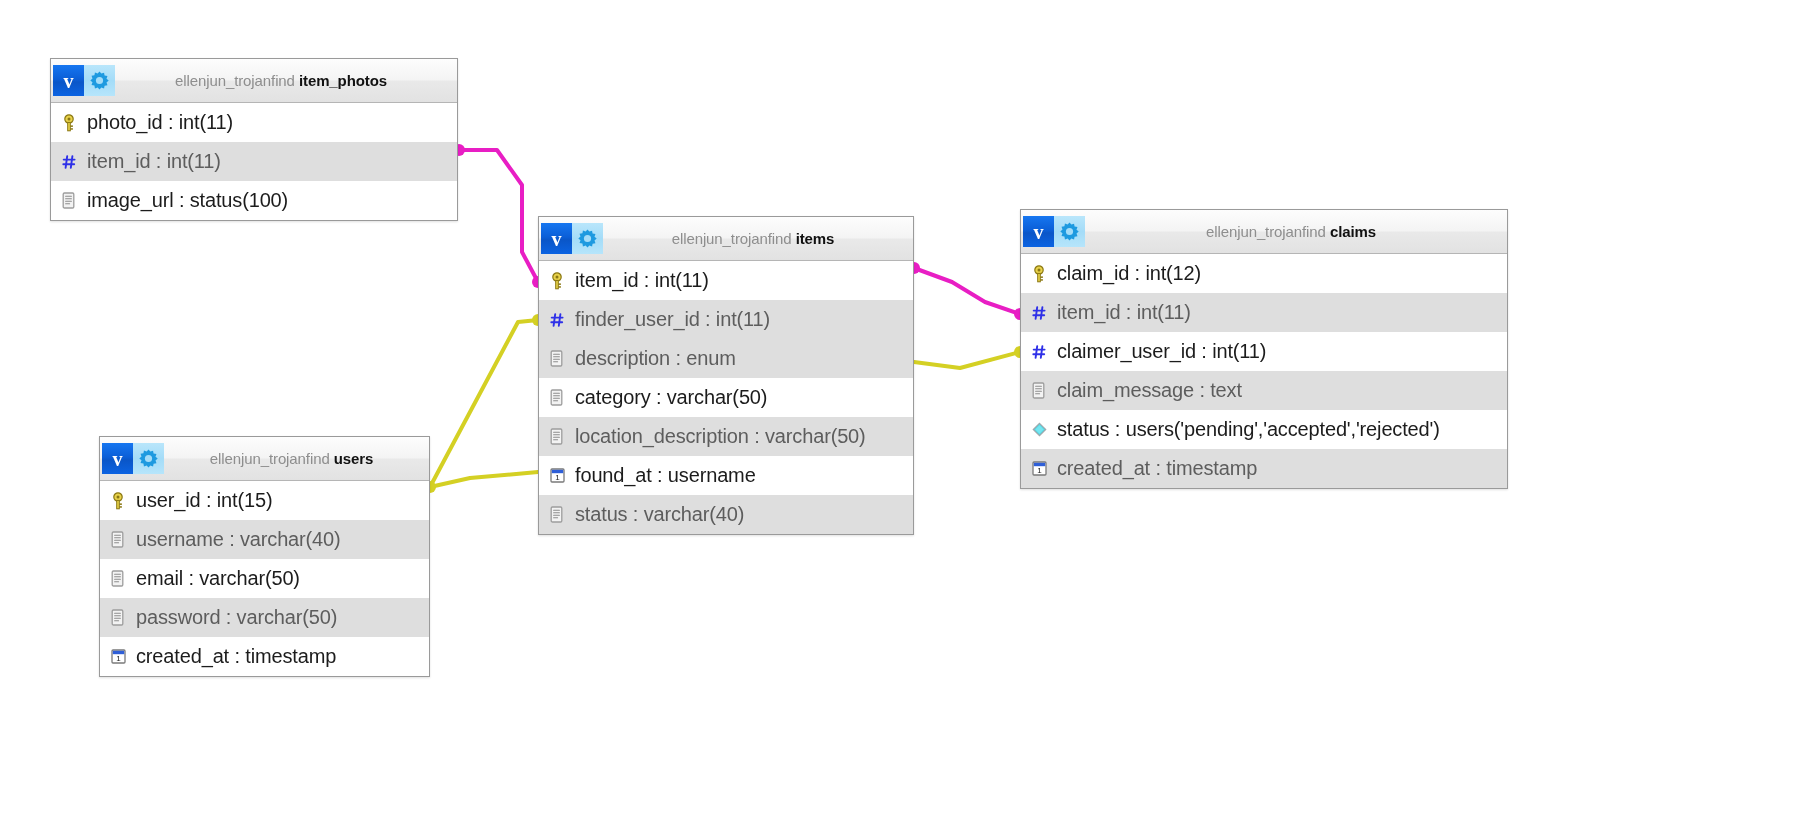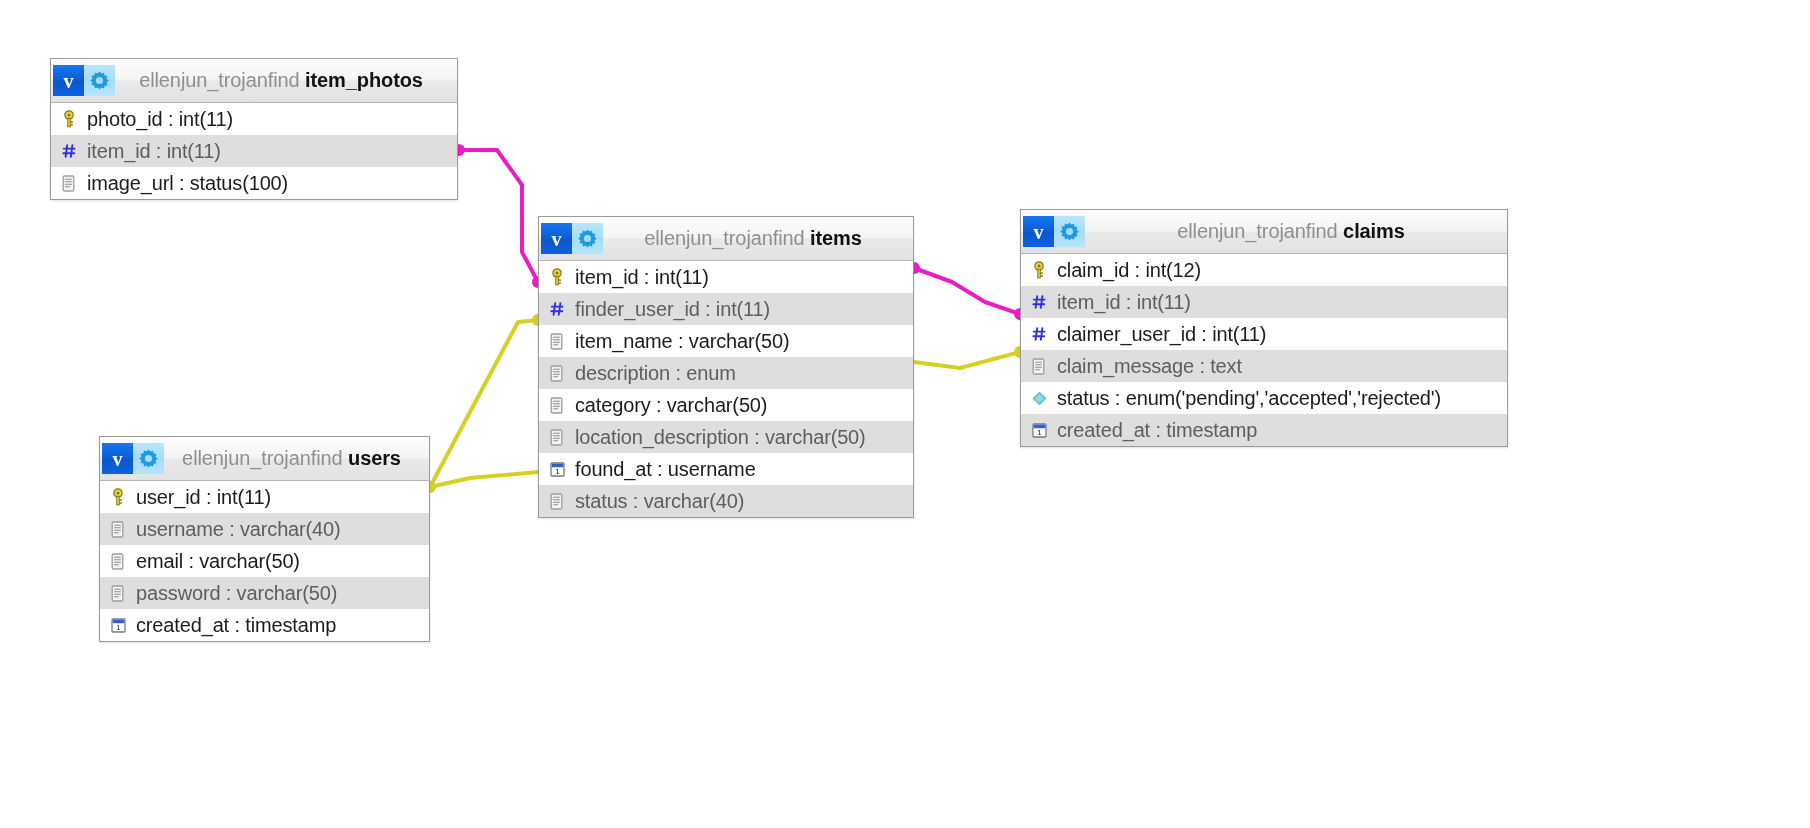--- a/index.html
+++ b/index.html
@@ -79,34 +79,34 @@
     height: 31px;
     background: linear-gradient(to bottom, #b9e6fb 0%, #a4dcf8 50%, #b6e5fb 100%);
     display: flex;
     align-items: center;
     justify-content: center;
   }
 
   .hdr-title {
     flex: 1 1 auto;
     text-align: center;
-    font-size: 20px;
+    font-size: 15px;
     color: #8e8e8e;
     white-space: nowrap;
     padding: 0 14px 0 4px;
     letter-spacing: -0.1px;
   }
   .hdr-title .tname {
     color: #111111;
     font-weight: bold;
   }
 
   
   .col-row {
-    height: 32px;
+    height: 39px;
     display: flex;
     align-items: center;
     padding-left: 9px;
     box-sizing: border-box;
     font-size: 20px;
     white-space: nowrap;
     letter-spacing: -0.15px;
   }
   .col-row.odd  { background: #ffffff; }
   .col-row.even { background: #dedede; }
@@ -246,34 +246,20 @@
             <g stroke="#2f31e8" stroke-width="1.9" stroke-linecap="round">
               <line x1="5.2" y1="2.2" x2="3.6" y2="13.8"></line>
               <line x1="10.4" y1="2.2" x2="8.8" y2="13.8"></line>
               <line x1="1.7" y1="5.6" x2="12.6" y2="5.6"></line>
               <line x1="1.3" y1="10.3" x2="12.2" y2="10.3"></line>
             </g>
           </svg>
         </span>
         <span class="col-text dim">finder_user_id : int(11)</span>
       </div>
-      <div class="col-row odd">
-        <span class="col-icon">
-          <svg width="14" height="17" viewBox="0 0 14 17">
-            <rect x="1.2" y="1" width="10.6" height="15" rx="1.2" fill="#f3f3f3" stroke="#9d9d9d" stroke-width="1.3"></rect>
-            <g stroke="#8d8d8d" stroke-width="1.1" stroke-linecap="round">
-              <line x1="3.6" y1="4.2" x2="9.4" y2="4.2"></line>
-              <line x1="3.6" y1="6.7" x2="9.4" y2="6.7"></line>
-              <line x1="3.6" y1="9.2" x2="9.4" y2="9.2"></line>
-              <line x1="3.6" y1="11.7" x2="7.6" y2="11.7"></line>
-            </g>
-          </svg>
-        </span>
-        <span class="col-text">item_name : varchar(50)</span>
-      </div>
       <div class="col-row even">
         <span class="col-icon">
           <svg width="14" height="17" viewBox="0 0 14 17">
             <rect x="1.2" y="1" width="10.6" height="15" rx="1.2" fill="#f3f3f3" stroke="#9d9d9d" stroke-width="1.3"></rect>
             <g stroke="#8d8d8d" stroke-width="1.1" stroke-linecap="round">
               <line x1="3.6" y1="4.2" x2="9.4" y2="4.2"></line>
               <line x1="3.6" y1="6.7" x2="9.4" y2="6.7"></line>
               <line x1="3.6" y1="9.2" x2="9.4" y2="9.2"></line>
               <line x1="3.6" y1="11.7" x2="7.6" y2="11.7"></line>
             </g>
@@ -350,21 +336,21 @@
       <div class="col-row odd">
         <span class="col-icon">
           <svg width="14" height="18" viewBox="0 0 14 18">
             <circle cx="7" cy="5" r="4.2" fill="#e8d24a" stroke="#8a7712" stroke-width="1.2"></circle>
             <circle cx="7" cy="5" r="1.5" fill="#8a7712"></circle>
             <rect x="5.7" y="8.4" width="2.6" height="8.4" fill="#e8d24a" stroke="#8a7712" stroke-width="1"></rect>
             <rect x="8.3" y="11.4" width="2.6" height="1.5" fill="#8a7712"></rect>
             <rect x="8.3" y="14.2" width="2.6" height="1.5" fill="#8a7712"></rect>
           </svg>
         </span>
-        <span class="col-text">user_id : int(11)</span>
+        <span class="col-text">user_id : int(15)</span>
       </div>
       <div class="col-row even">
         <span class="col-icon">
           <svg width="14" height="17" viewBox="0 0 14 17">
             <rect x="1.2" y="1" width="10.6" height="15" rx="1.2" fill="#f3f3f3" stroke="#9d9d9d" stroke-width="1.3"></rect>
             <g stroke="#8d8d8d" stroke-width="1.1" stroke-linecap="round">
               <line x1="3.6" y1="4.2" x2="9.4" y2="4.2"></line>
               <line x1="3.6" y1="6.7" x2="9.4" y2="6.7"></line>
               <line x1="3.6" y1="9.2" x2="9.4" y2="9.2"></line>
               <line x1="3.6" y1="11.7" x2="7.6" y2="11.7"></line>
@@ -477,21 +463,21 @@
         </span>
         <span class="col-text dim">claim_message : text</span>
       </div>
       <div class="col-row odd">
         <span class="col-icon">
           <svg width="15" height="15" viewBox="0 0 15 15">
             <polygon points="7.5,1.3 13.7,7.5 7.5,13.7 1.3,7.5" fill="#4fdbe8" stroke="#9fa8ac" stroke-width="1.2"></polygon>
             <polygon points="7.5,3.3 11.7,7.5 7.5,11.7 3.3,7.5" fill="#7fe8f2" opacity="0.8"></polygon>
           </svg>
         </span>
-        <span class="col-text">status : enum('pending','accepted','rejected')</span>
+        <span class="col-text">status : users('pending','accepted','rejected')</span>
       </div>
       <div class="col-row even">
         <span class="col-icon">
           <svg width="15" height="15" viewBox="0 0 15 15">
             <rect x="1" y="1" width="13" height="13" rx="1" fill="#ffffff" stroke="#7a7a7a" stroke-width="1.3"></rect>
             <rect x="1.8" y="1.8" width="11.4" height="3.4" fill="#2f5fd8"></rect>
             <text x="7.5" y="12.1" font-size="8" font-family="Liberation Sans, sans-serif" fill="#222222" text-anchor="middle">1</text>
           </svg>
         </span>
         <span class="col-text dim">created_at : timestamp</span>

